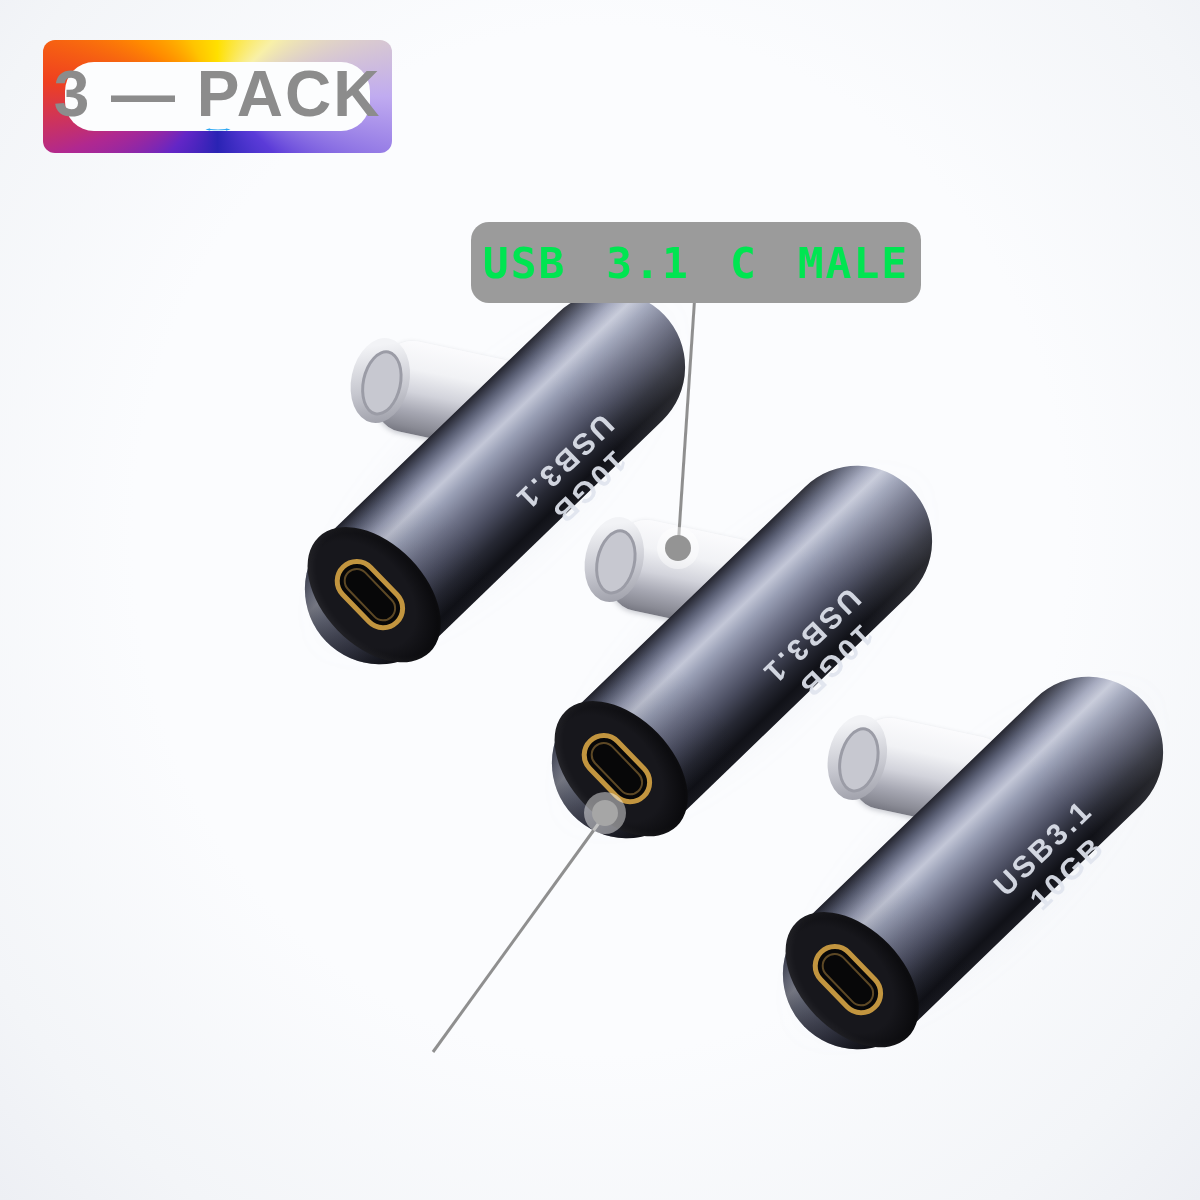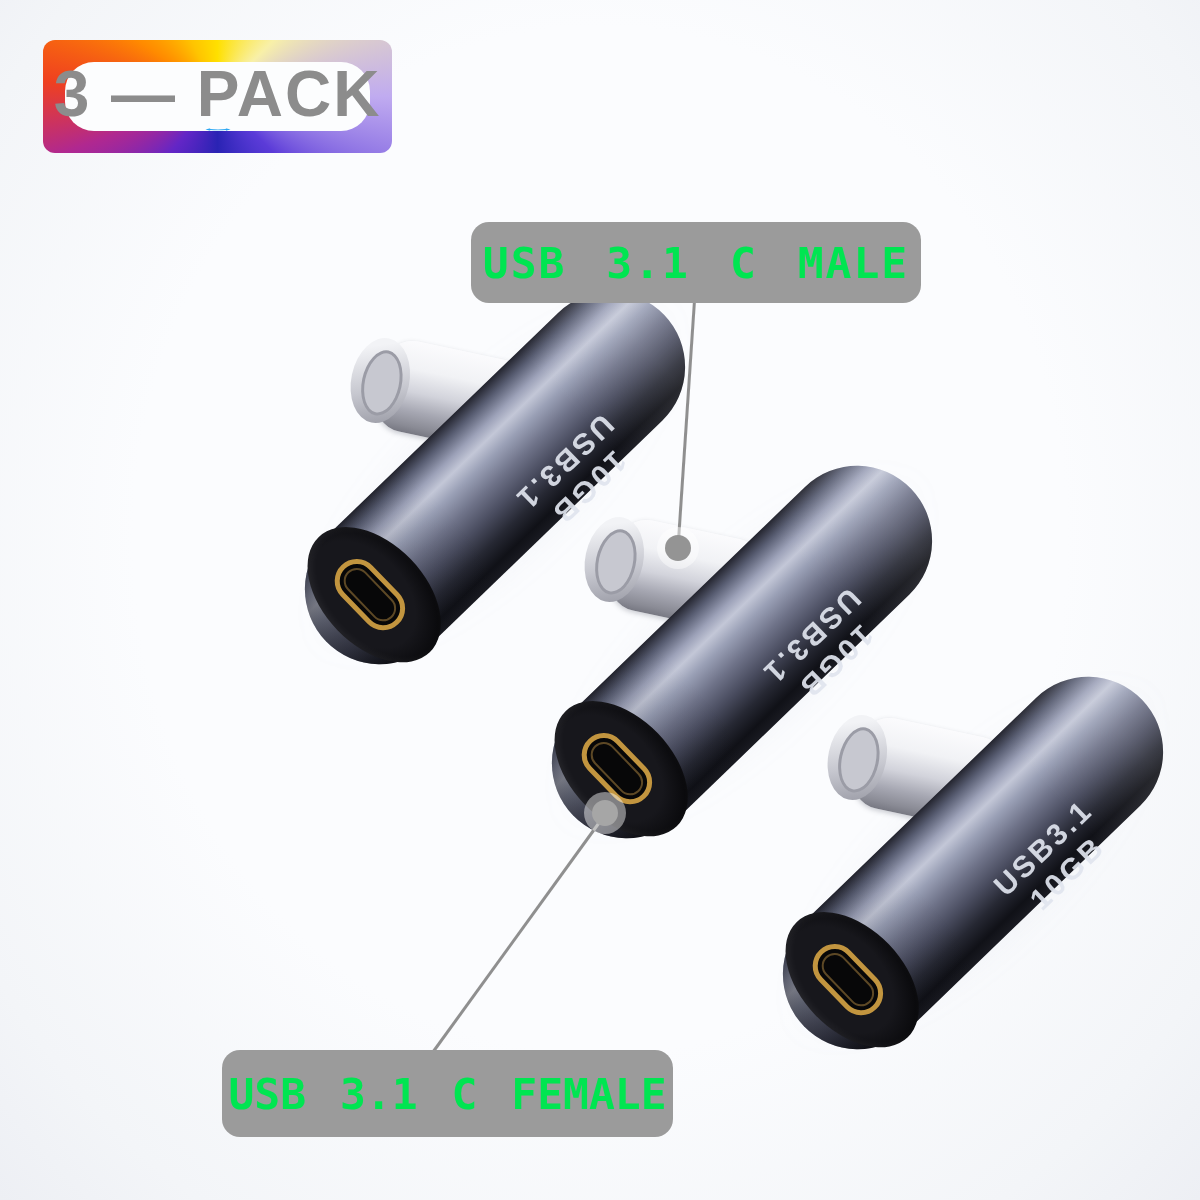--- a/index.html
+++ b/index.html
@@ -274,17 +274,14 @@
     <circle cx="678" cy="548" r="21" fill="rgba(255,255,255,0.45)"></circle>
     <circle cx="678" cy="548" r="13" fill="#949494"></circle>
     <line x1="604" y1="816" x2="433" y2="1052" stroke="#8f8f8f" stroke-width="3"></line>
     <circle cx="605" cy="813" r="21" fill="rgba(255,255,255,0.45)"></circle>
     <circle cx="605" cy="813" r="13" fill="#a6a6a6"></circle>
   </svg>
 
   <div class="label-badge male-badge">
     <div class="label-text">USB 3.1 C MALE</div>
   </div>
-  <div class="label-badge female-badge">
-    <div class="label-text">USB 3.1 C FEMALE</div>
-  </div>
 
 </div>
 
 </body></html>

